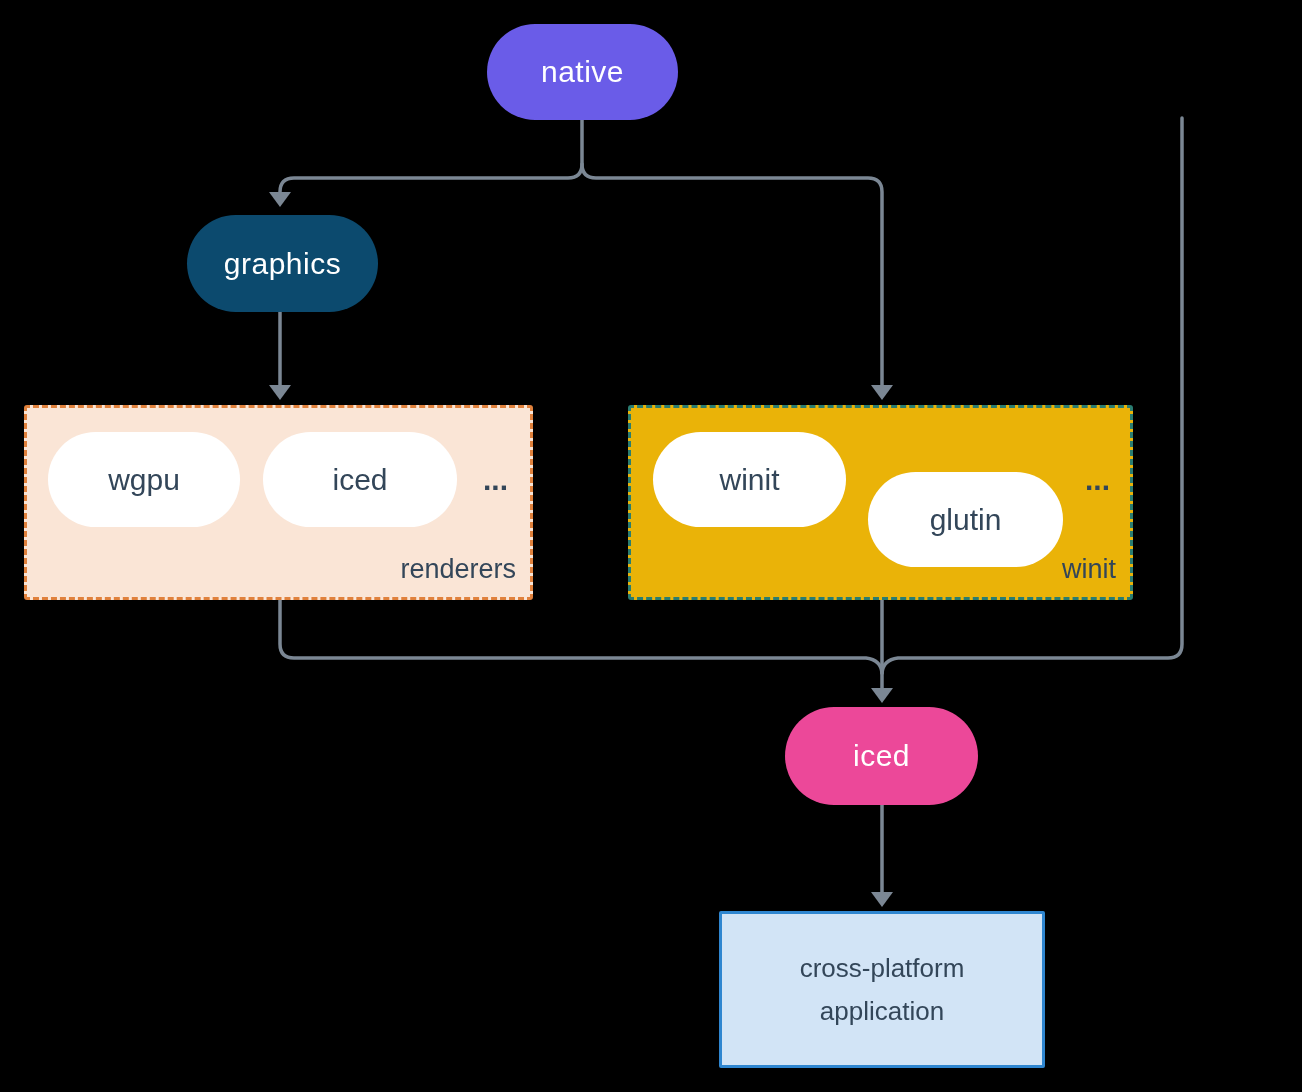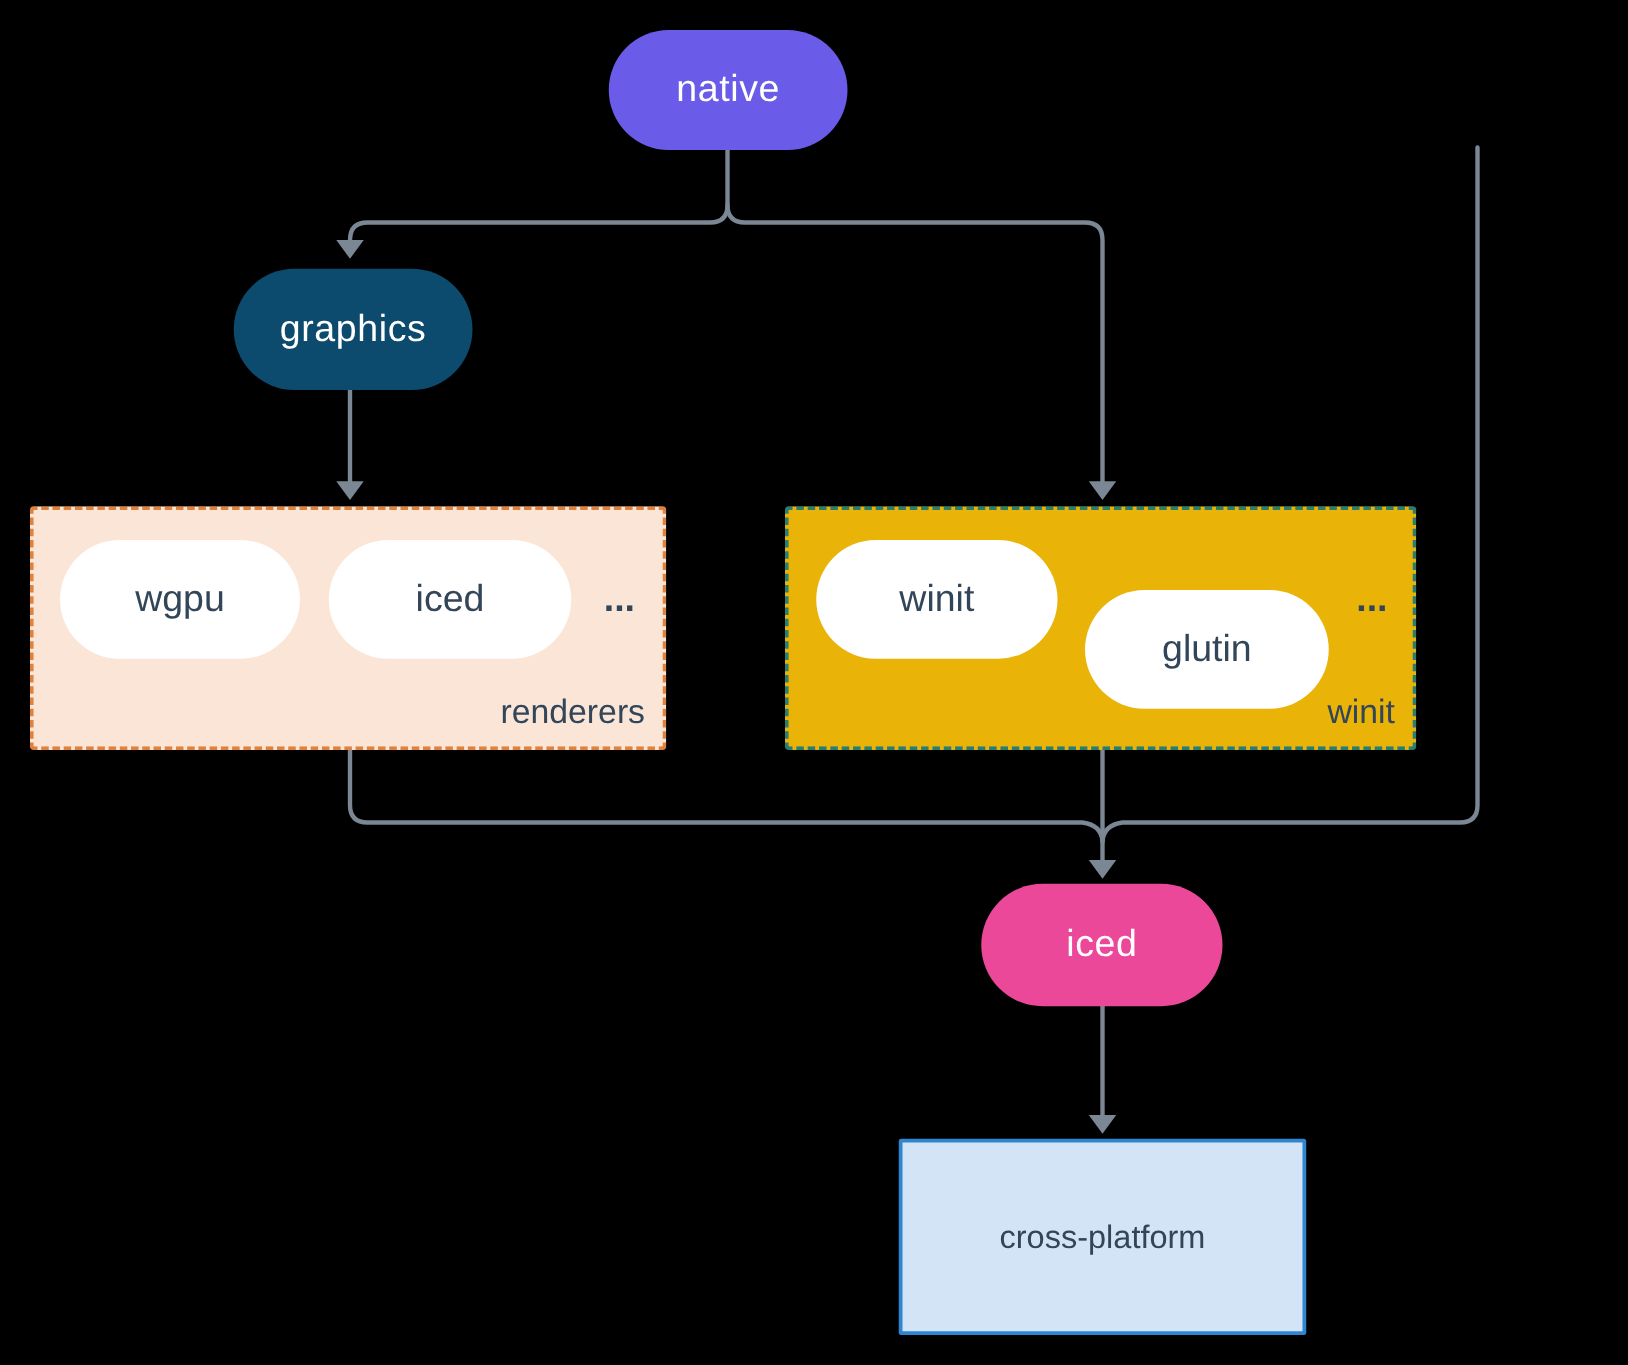--- a/index.html
+++ b/index.html
@@ -151,15 +151,16 @@
     <span class="ellipsis" style="right:20px;">...</span>
     <span class="group-label">winit</span>
   </div>
 
   <div class="pill pill-blue" style="left:785px; top:707px; width:193px; height:98px;">
     <span>iced</span>
   </div>
 
   <div class="app-box">
     <span>cross-platform</span>
+    <span>application</span>
   </div>
 
 </div>
 
 </body></html>

